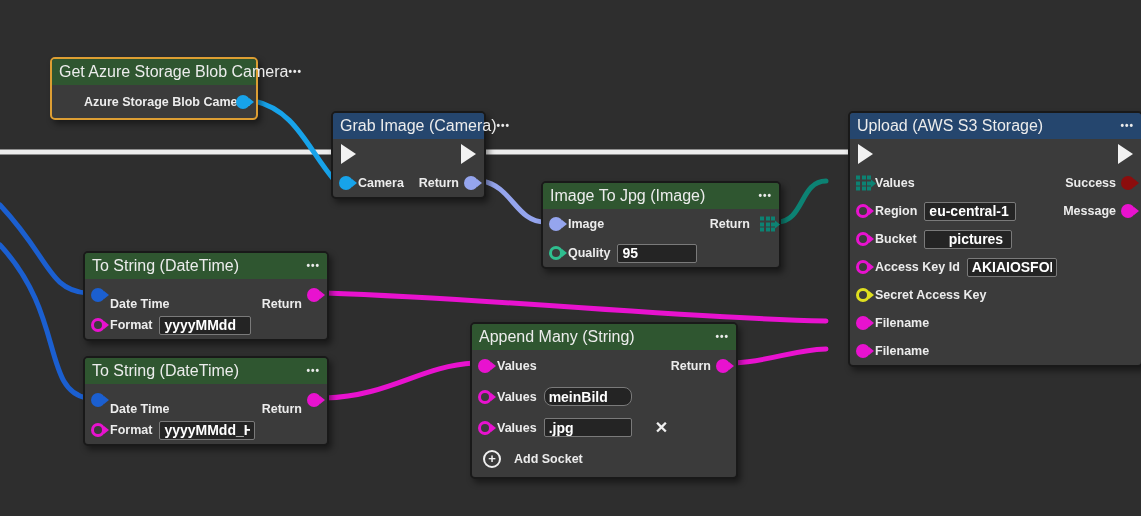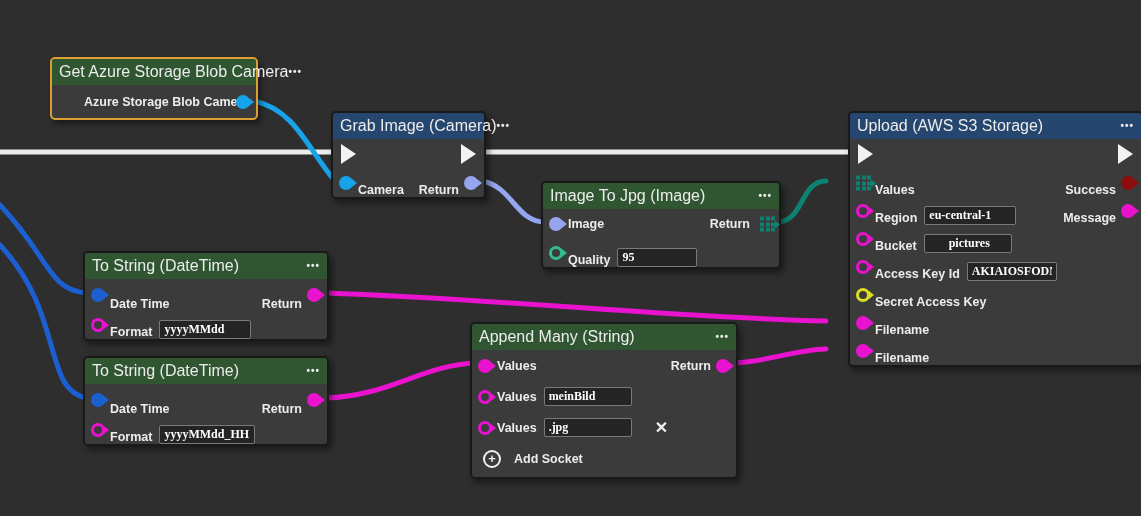--- a/index.html
+++ b/index.html
@@ -10,21 +10,21 @@
         border:2px solid #191919;border-radius:5px;box-shadow:3px 4px 6px rgba(0,0,0,.45);
         color:#ececec;}
   .node.selected{border-color:#dd9e33;}
   .hdr{height:26px;display:flex;align-items:center;justify-content:space-between;
        padding:0 7px;border-radius:3px 3px 0 0;}
   .hdr.green{background:#2f5630;}
   .hdr.blue{background:#25466e;}
   .ttl{font-size:16px;font-weight:400;white-space:nowrap;}
   .dots{font-size:10px;font-weight:700;letter-spacing:1px;cursor:pointer;line-height:1;}
   .row{position:relative;display:flex;align-items:center;padding:0 25px;gap:7px;}
-  .h28{height:28px;align-items:flex-end;} .h30{height:30px;} .h31{height:31px;} .h32{height:32px;align-items:flex-end;} .h33{height:33px;}
+  .h28{height:28px;} .h30{height:30px;} .h31{height:31px;} .h32{height:32px;align-items:flex-end;} .h33{height:33px;}
   .spacer{flex:1;}
   .lbl{font-size:12.5px;font-weight:700;white-space:nowrap;}
   
   .sock{position:absolute;box-sizing:border-box;width:14px;height:14px;border-radius:50%;
         top:50%;transform:translateY(-50%);}
   .sock.l{left:6px;} .sock.r{right:6px;}
   .sock.fill{background:currentColor;}
   .sock.hollow{background:#3b3b3b;border:3px solid currentColor;}
   .sock::after{content:"";position:absolute;left:13px;top:50%;transform:translateY(-50%);
         border:4px solid transparent;border-right:0;border-left:5px solid currentColor;}
@@ -37,22 +37,22 @@
         gap:1.5px;color:#0c8273;}
   .grid.l{left:6px;} .grid.r{right:4px;}
   .grid i{background:#0c8273;}
   .grid::after{content:"";position:absolute;left:15px;top:50%;transform:translateY(-50%);
         border:4px solid transparent;border-right:0;border-left:5px solid #0c8273;}
   
   .tri{width:0;height:0;border-top:10px solid transparent;border-bottom:10px solid transparent;
        border-left:15px solid #f2f2f2;}
   
   .fld{box-sizing:border-box;height:19px;background:#242424;border:1px solid #7a7a7a;
-       border-radius:2px;color:#fff;font-family:Liberation Serif, serif;
-       font-size:12px;font-weight:700;padding:0 4px;}
+       border-radius:2px;color:#fff;font-family:Liberation Sans, sans-serif;
+       font-size:14px;font-weight:700;padding:0 4px;}
   
   .xdel{font-size:16px;font-weight:700;color:#f0f0f0;margin-left:16px;cursor:pointer;line-height:1;}
   .plus{box-sizing:border-box;width:18px;height:18px;border:2px solid #f0f0f0;border-radius:50%;
         display:flex;align-items:center;justify-content:center;font-size:13px;font-weight:700;
         color:#f0f0f0;cursor:pointer;line-height:1;}
 </style>
 </head>
 <body>
 
 <div class="canvas">
@@ -236,21 +236,21 @@
     <div class="row h31">
       <span class="sock l fill c-mag"></span>
       <span class="lbl">Values</span>
       <span class="spacer"></span>
       <span class="lbl">Return</span>
       <span class="sock r fill c-mag"></span>
     </div>
     <div class="row h31">
       <span class="sock l hollow c-mag"></span>
       <span class="lbl">Values</span>
-      <input class="fld" style="width: 88px;" readonly="" value="meinBild">
+      <input class="fld" style="width: 88px; border-radius: 8px;" readonly="" value="meinBild">
     </div>
     <div class="row h31">
       <span class="sock l hollow c-mag"></span>
       <span class="lbl">Values</span>
       <input class="fld" style="width: 88px;" readonly="" value=".jpg">
       <span class="xdel">✕</span>
     </div>
     <div class="row h31" style="margin-bottom:3px">
       <span class="plus" style="margin-left:-14px">+</span>
       <span class="lbl" style="margin-left:6px">Add Socket</span>

